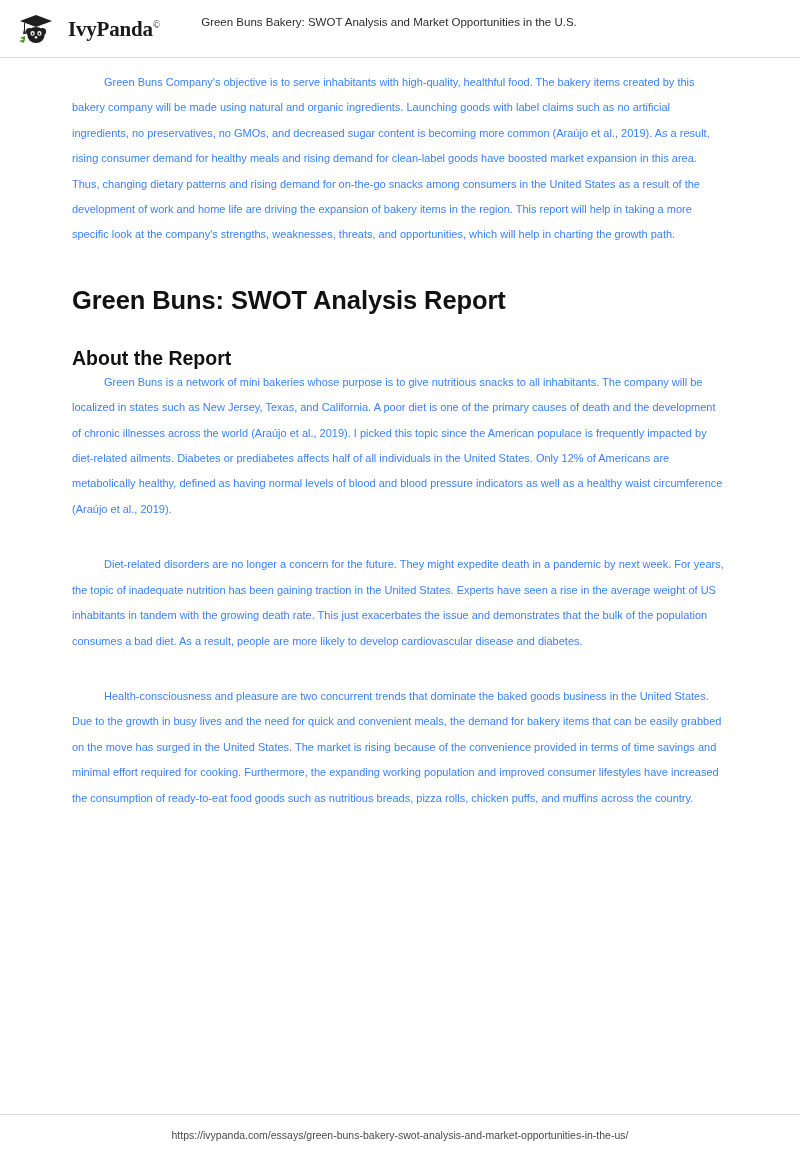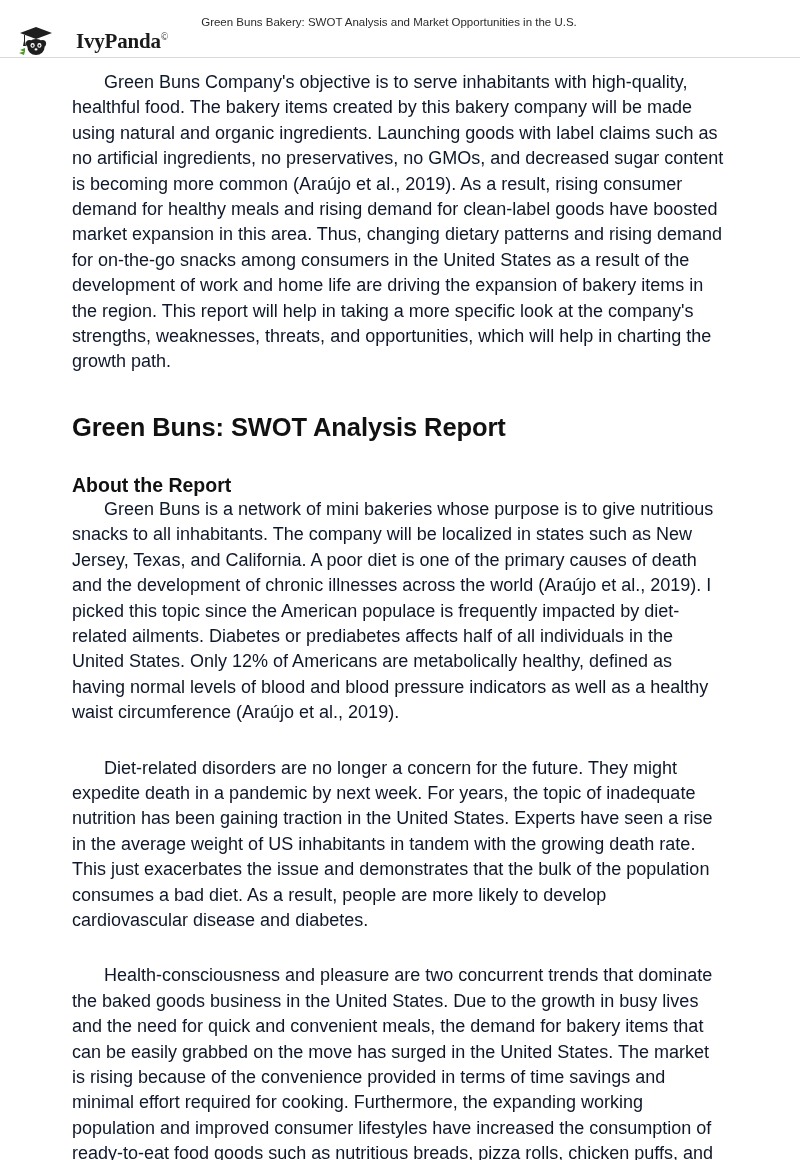--- a/index.html
+++ b/index.html
@@ -31,22 +31,21 @@
     height: 58px;
     border-bottom: 1px solid #d9d9d9;
     box-sizing: border-box;
   }
   .brand {
     position: absolute;
     left: 18px;
     top: 12px;
     display: flex;
     align-items: center;
-    gap: 22px;
-    margin-top: 12px;
+    gap: 14px;
   }
   .brand-logo {
     width: 36px;
     height: 34px;
     position: relative;
     display: block;
   }
   .brand-text {
     font-family: "Liberation Serif", serif;
     font-size: 21px;
@@ -70,25 +69,25 @@
     color: #2b2b2b;
   }
   
   .content {
     position: absolute;
     left: 72px;
     top: 70px;
     width: 652px;
   }
   p.body-par {
-    font-size: 18px;
+    font-size: 11px;
     line-height: 25.4px;
     margin: 0 0 0 0;
     text-align: left;
-    color: #0f172a;
+    color: #3b82f6;
     text-indent: 32px;
   }
   p.spaced {
     margin-top: 30px;
   }
   h1.doc-h1 {
     font-size: 25.5px;
     font-weight: bold;
     margin: 38px 0 0 0;
     color: #111;
@@ -157,14 +156,17 @@
     <h2 class="doc-h2">About the Report</h2>
 
     <p class="body-par gap-after-h2">Green Buns is a network of mini bakeries whose purpose is to give nutritious snacks to all inhabitants. The company will be localized in states such as New Jersey, Texas, and California. A poor diet is one of the primary causes of death and the development of chronic illnesses across the world (Araújo et al., 2019). I picked this topic since the American populace is frequently impacted by diet-related ailments. Diabetes or prediabetes affects half of all individuals in the United States. Only 12% of Americans are metabolically healthy, defined as having normal levels of blood and blood pressure indicators as well as a healthy waist circumference (Araújo et al., 2019).</p>
 
     <p class="body-par spaced">Diet-related disorders are no longer a concern for the future. They might expedite death in a pandemic by next week. For years, the topic of inadequate nutrition has been gaining traction in the United States. Experts have seen a rise in the average weight of US inhabitants in tandem with the growing death rate. This just exacerbates the issue and demonstrates that the bulk of the population consumes a bad diet. As a result, people are more likely to develop cardiovascular disease and diabetes.</p>
 
     <p class="body-par spaced">Health-consciousness and pleasure are two concurrent trends that dominate the baked goods business in the United States. Due to the growth in busy lives and the need for quick and convenient meals, the demand for bakery items that can be easily grabbed on the move has surged in the United States. The market is rising because of the convenience provided in terms of time savings and minimal effort required for cooking. Furthermore, the expanding working population and improved consumer lifestyles have increased the consumption of ready-to-eat food goods such as nutritious breads, pizza rolls, chicken puffs, and muffins across the country.</p>
 
   </div>
 
+  <div class="footer">
+    <div class="footer-url">https://ivypanda.com/essays/green-buns-bakery-swot-analysis-and-market-opportunities-in-the-us/</div>
+  </div>
 
 </div>
 
 </body></html>

